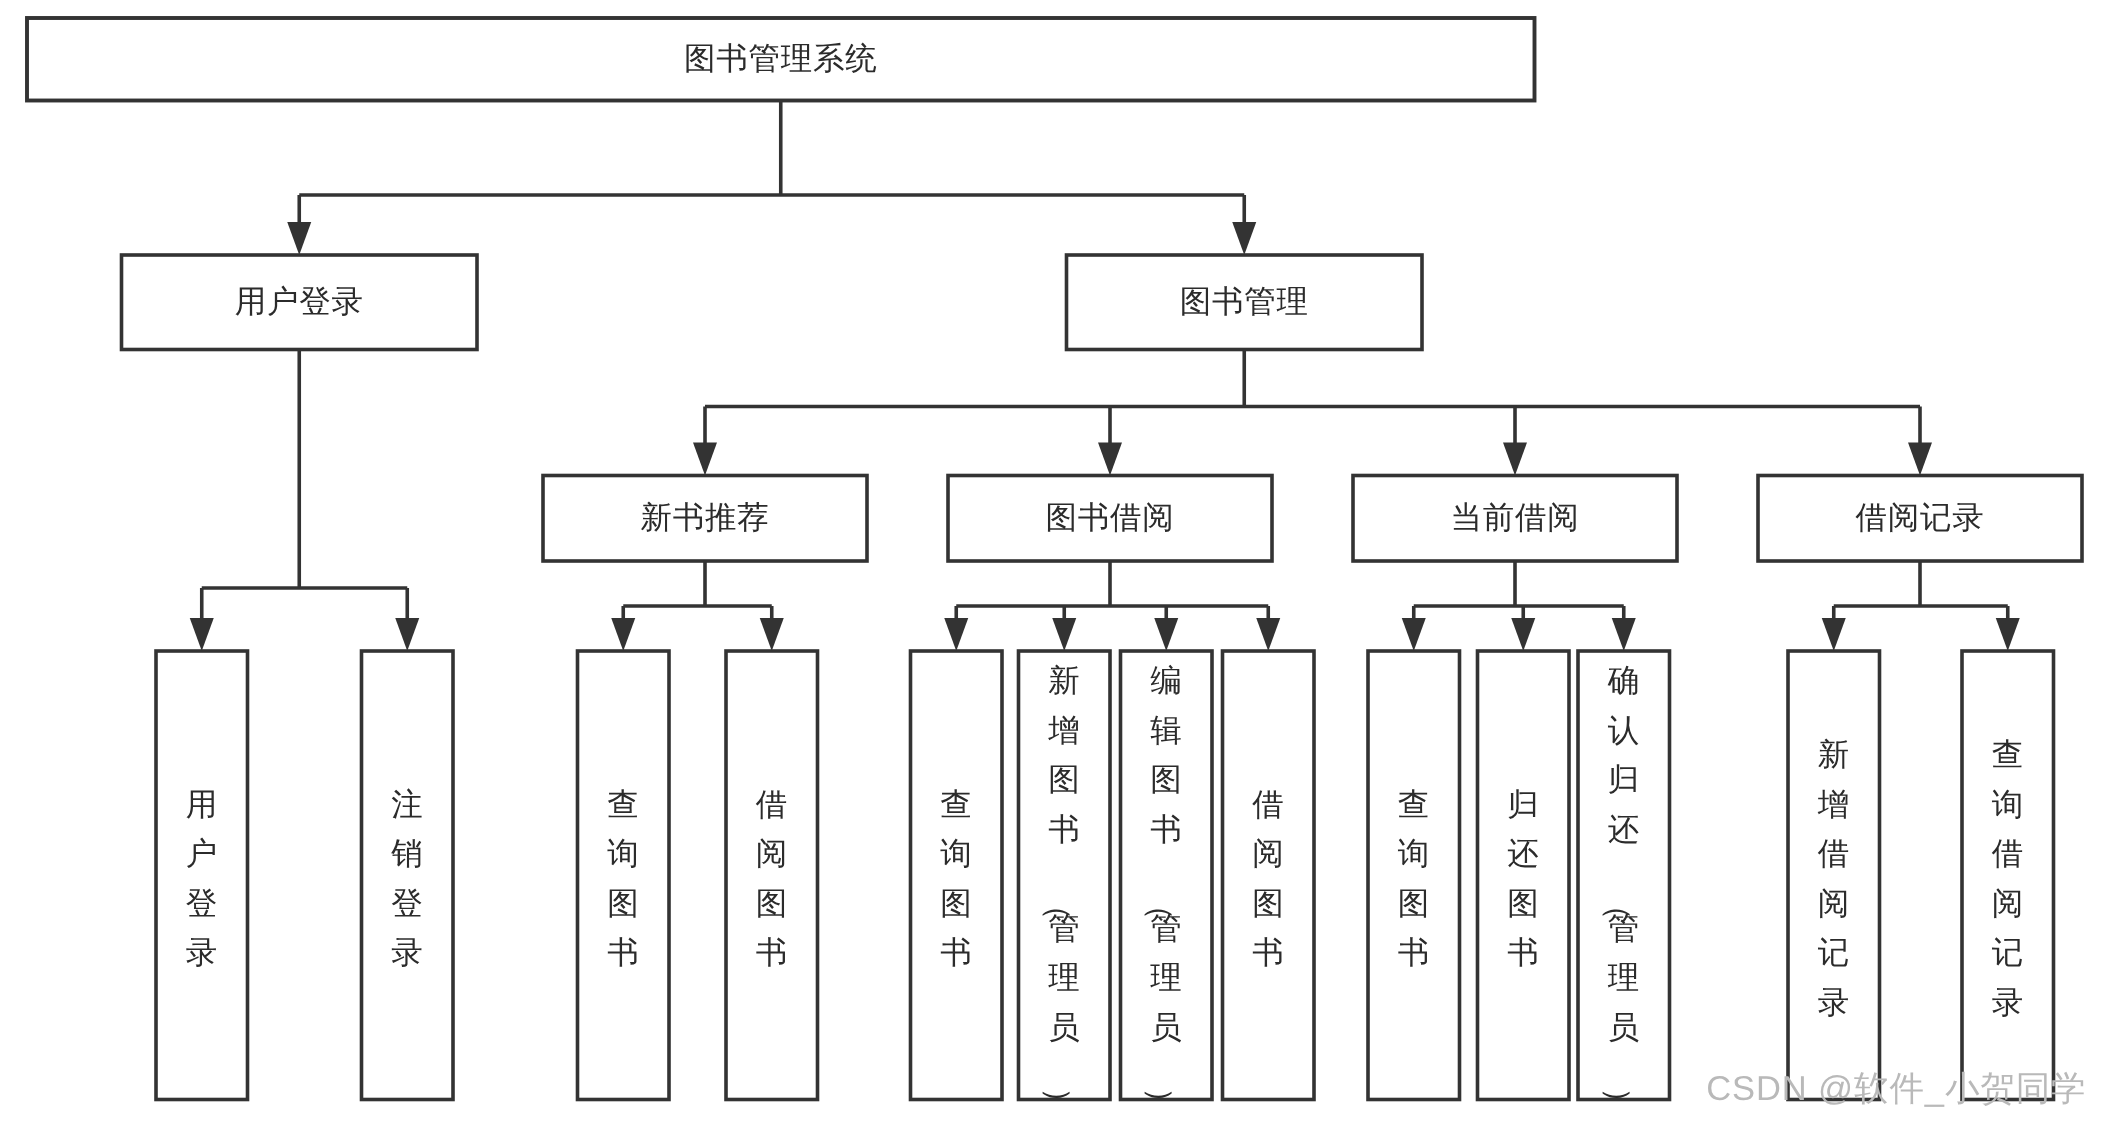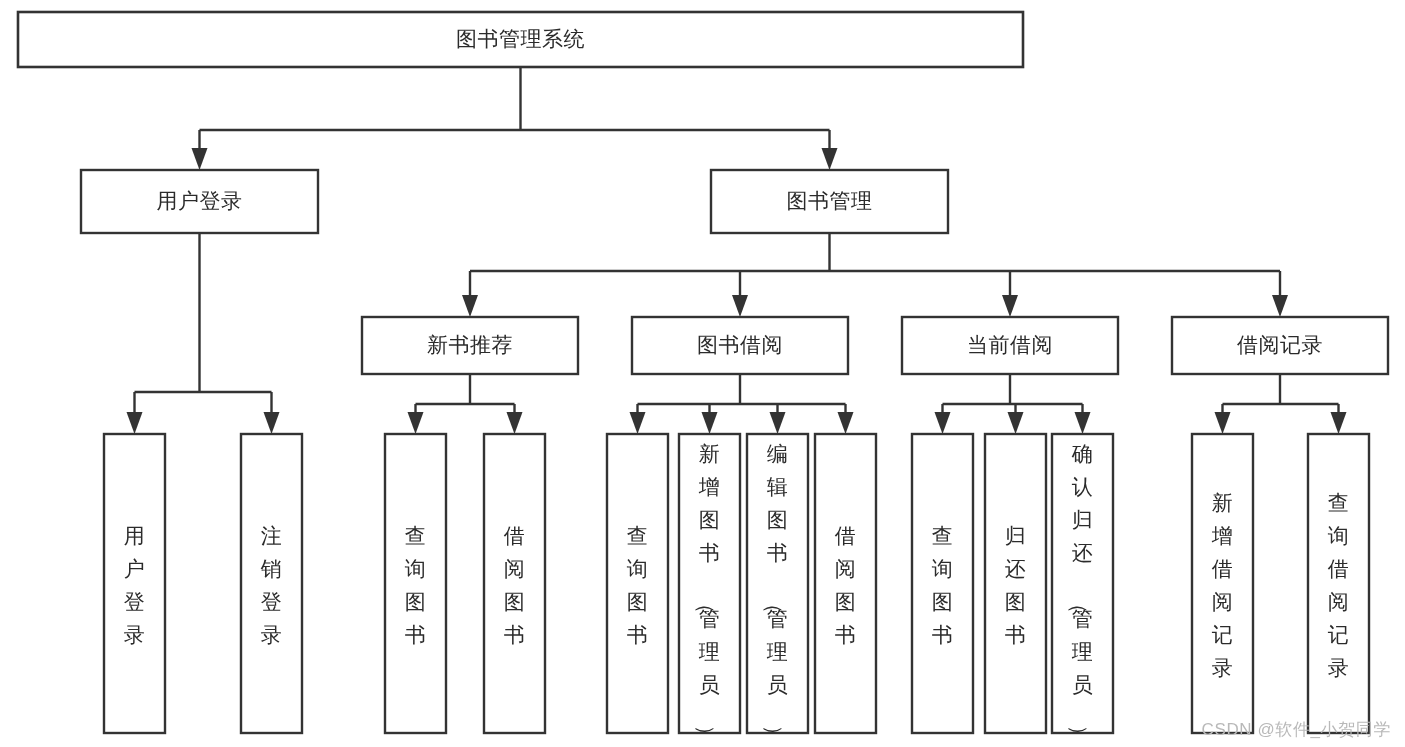--- a/index.html
+++ b/index.html
@@ -58,21 +58,21 @@
   }
   .edge-arrow {
     fill: #333333;
     stroke: none;
   }
   .watermark {
     position: absolute;
     right: 14px;
     bottom: 6px;
     font-family: "Liberation Sans", "DejaVu Sans", sans-serif;
-    font-size: 17px;
+    font-size: 23px;
     color: #b9b9b9;
     white-space: nowrap;
     letter-spacing: 0.6px;
     pointer-events: none;
   }
 </style>
 </head>
 <body>
 
 <div id="diagram-root">

